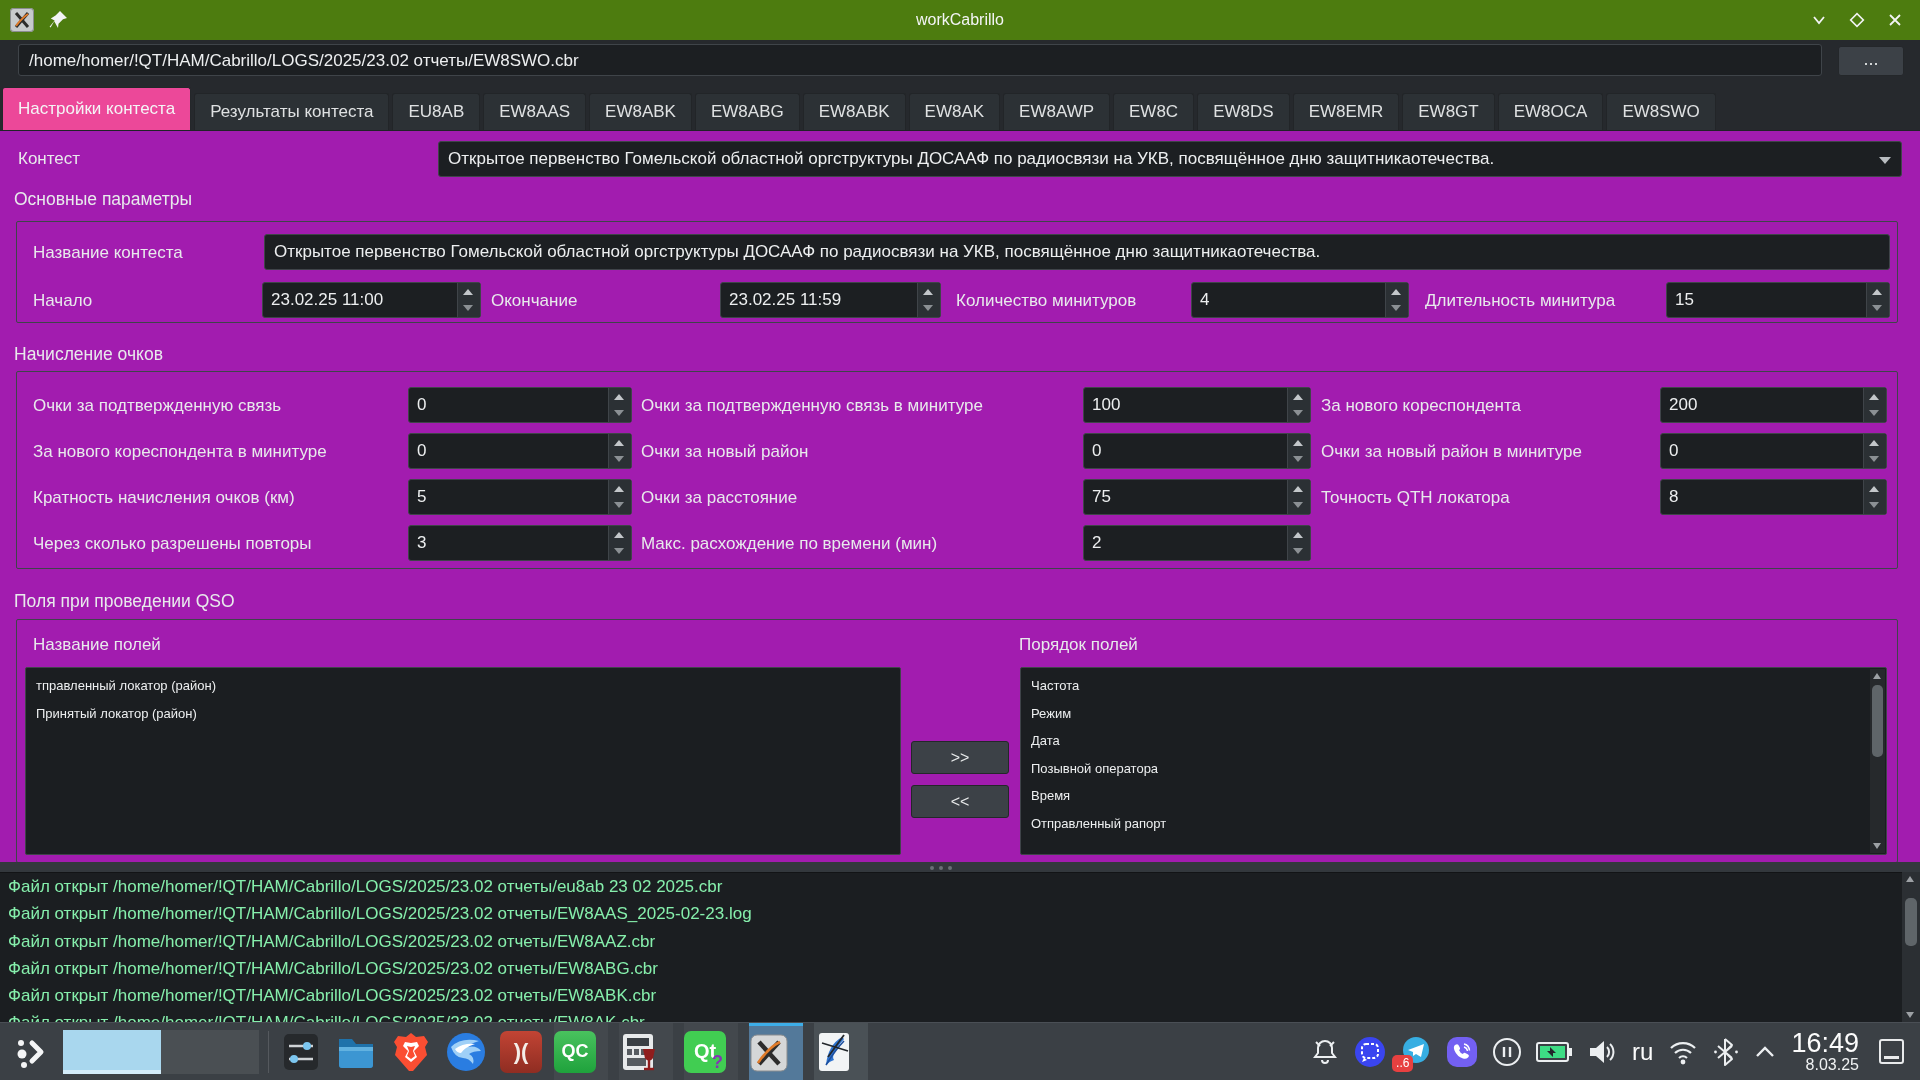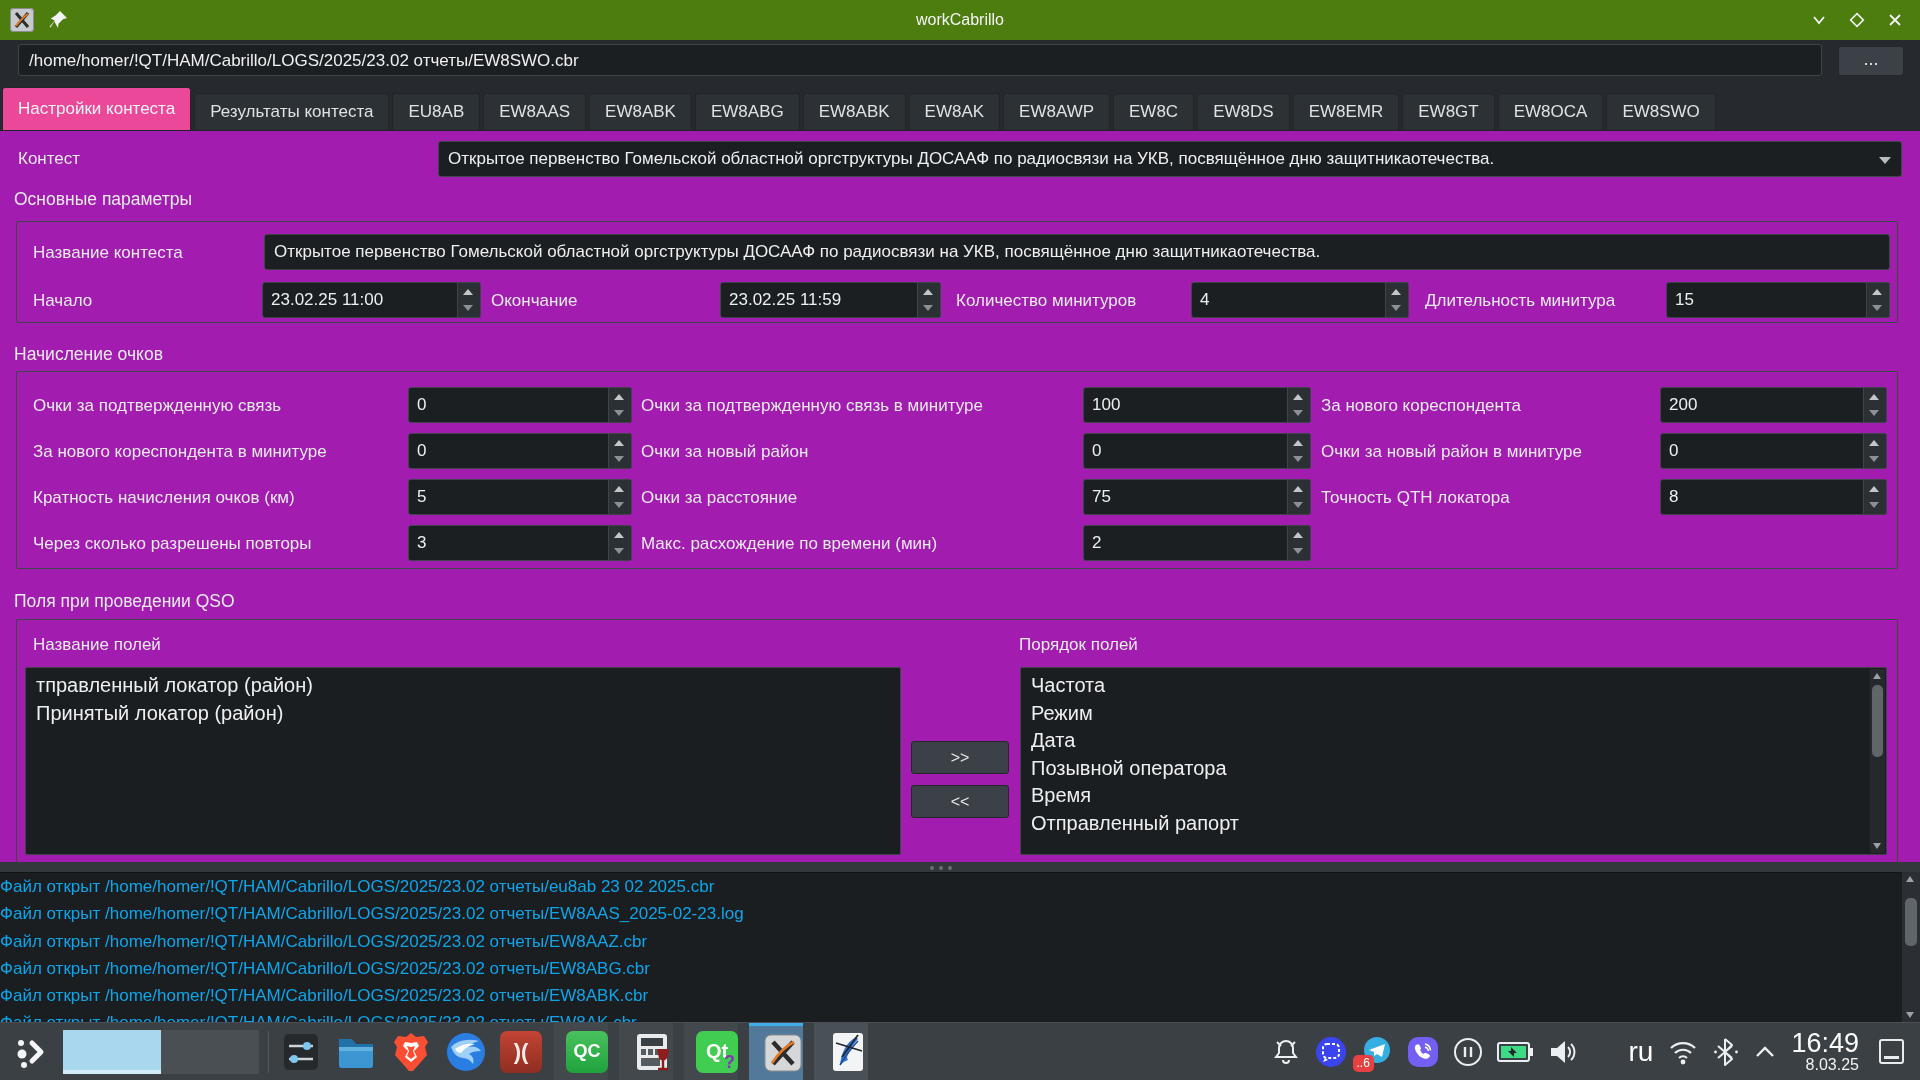--- a/index.html
+++ b/index.html
@@ -44,57 +44,57 @@
   
   .spin{position:absolute;height:36px;background:#1c1f22;border:1px solid #3f4449;border-radius:3px;
     box-sizing:border-box;display:flex;}
   .spin-val{flex:1;font-size:17px;line-height:34px;padding-left:8px;white-space:nowrap;overflow:hidden;color:#edeff0;}
   .spin-btns{width:22px;border-left:1px solid #3f4449;background:#2b3034;display:flex;flex-direction:column;}
   .sb{flex:1;position:relative;}
   .sb.up::after{content:"";position:absolute;left:5px;top:6px;border-left:5px solid transparent;border-right:5px solid transparent;border-bottom:6px solid #c3c7ca;}
   .sb.dn::after{content:"";position:absolute;left:5px;bottom:6px;border-left:5px solid transparent;border-right:5px solid transparent;border-top:6px solid #8b9094;}
   
   .listbox{position:absolute;background:#1b1e21;border:1px solid #3f4449;border-radius:2px;box-sizing:border-box;overflow:hidden;}
-  .list-item{font-size:20px;line-height:27.5px;padding-left:10px;white-space:nowrap;color:#edeff0;}
+  .list-item{font-size:13px;line-height:27.5px;padding-left:10px;white-space:nowrap;color:#edeff0;}
   .mvbtn{position:absolute;width:98px;height:33px;background:#3c4147;border:1px solid #24272a;border-radius:3px;
     box-sizing:border-box;text-align:center;line-height:31px;font-size:16px;color:#e8eaeb;}
   .vscroll{position:absolute;top:1px;bottom:1px;right:1px;width:15px;background:#26292c;}
   .vs-arrow{position:absolute;left:0;width:15px;height:14px;}
   .vs-arrow.up{top:0;}.vs-arrow.dn{bottom:0;}
   .vs-arrow.up::after{content:"";position:absolute;left:3px;top:4px;border-left:4.5px solid transparent;border-right:4.5px solid transparent;border-bottom:6px solid #9da1a5;}
   .vs-arrow.dn::after{content:"";position:absolute;left:3px;bottom:4px;border-left:4.5px solid transparent;border-right:4.5px solid transparent;border-top:6px solid #9da1a5;}
   .vs-thumb{position:absolute;left:2px;width:11px;border-radius:5px;background:#5f6569;}
   
   .splitter{position:absolute;left:0;top:862px;width:1920px;height:10px;background:#33383d;}
   .grip{position:absolute;left:930px;top:4px;display:flex;gap:5px;}
   .grip i{width:4px;height:4px;border-radius:50%;background:#6a7075;}
   
   .logarea{position:absolute;left:0;top:872px;width:1902px;height:150px;background:#1b1e21;overflow:hidden;
     border-top:1px solid #121416;}
-  .log-line{font-size:17px;line-height:27.3px;white-space:nowrap;color:#0ea5e9;}
+  .log-line{font-size:17px;line-height:27.3px;padding-left:8px;white-space:nowrap;color:#86efac;}
   .logscroll{position:absolute;right:0;top:872px;width:18px;height:150px;background:#2b2f33;}
   .logscroll .vs-arrow{width:18px;}
   .logscroll .vs-arrow.up::after{left:4px;}
   .logscroll .vs-arrow.dn::after{left:4px;}
   .logscroll .vs-thumb{left:3px;width:12px;top:26px;height:48px;}
   
   .taskbar{position:absolute;left:0;top:1022px;width:1920px;height:58px;background:#3b4045;border-top:1px solid #4a4f55;
     display:flex;align-items:center;box-sizing:border-box;padding:0 8px;gap:9px;}
   .tb-sep{width:1px;height:42px;background:#55595e;}
   .pager{display:flex;}
   .desk{width:98px;height:44px;box-sizing:border-box;}
   .desk.active{background:#a9d7ee;border-bottom:4px solid #d3ecf9;}
   .desk.other{background:#4a4f53;}
   .tb-ic{width:46px;height:46px;display:flex;align-items:center;justify-content:center;}
-  .task{width:54px;height:57px;display:flex;align-items:center;justify-content:flex-end;background:#43484d;box-sizing:border-box;margin:0 1px;}
+  .task{width:54px;height:57px;display:flex;align-items:center;justify-content:flex-start;background:#43484d;box-sizing:border-box;margin:0 1px;}
   .task.active{background:#53799a;border-top:3px solid #3daee9;}
   .tile{width:42px;height:42px;border-radius:7px;display:flex;align-items:center;justify-content:center;font-weight:bold;}
   .tray{margin-left:auto;display:flex;align-items:center;gap:14px;padding-right:8px;}
   .tray-ic{position:relative;display:flex;align-items:center;justify-content:center;}
-  .kbd-layout{font-size:28px;color:#fcfcfc;margin-left:36px;}
+  .kbd-layout{font-size:24px;color:#fcfcfc;}
   .tg-badge{position:absolute;left:-8px;bottom:-4px;background:#e74040;color:#fff;font-size:12px;line-height:17px;
     padding:0 4px;border-radius:5px;}
   .clock{text-align:right;line-height:1.06;}
   .clock .time{font-size:27px;color:#fcfcfc;}
   .clock .date{font-size:16px;color:#f0f2f3;}
   .showdesk{width:25px;height:25px;border:2px solid #e9ebec;border-radius:3px;position:relative;box-sizing:border-box;margin-left:6px;}
   .showdesk::after{content:"";position:absolute;left:3px;right:3px;bottom:3px;height:3px;background:#e9ebec;}
 </style>
 </head>
 <body>

